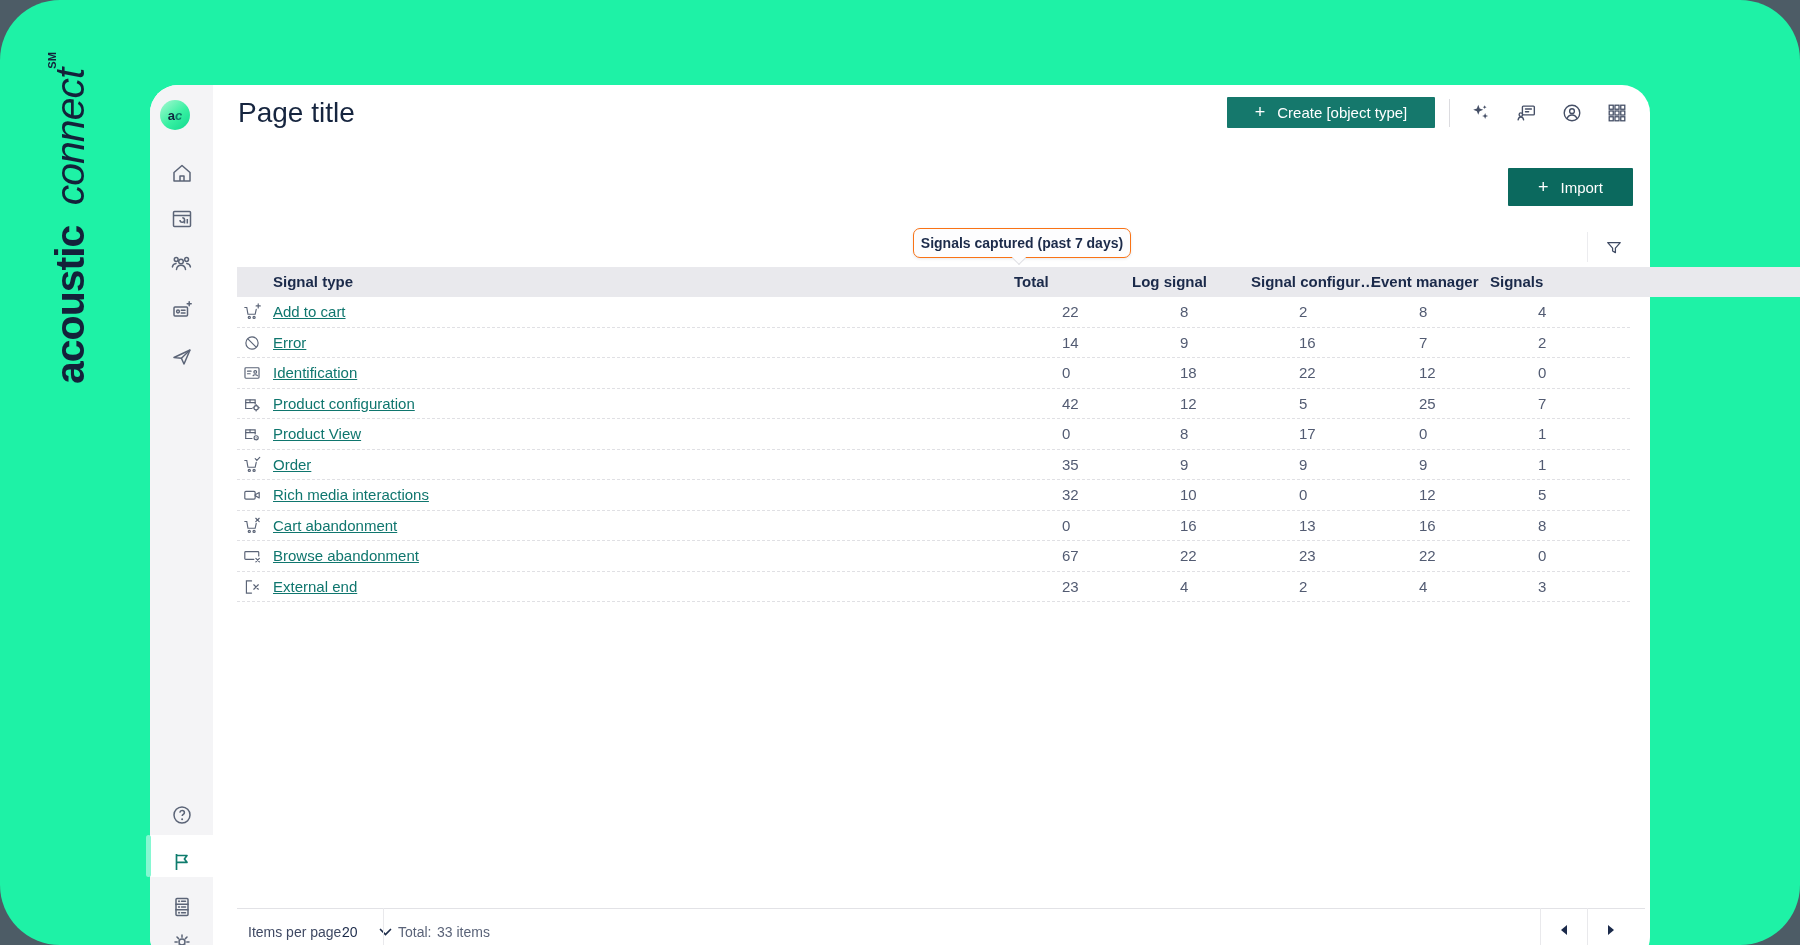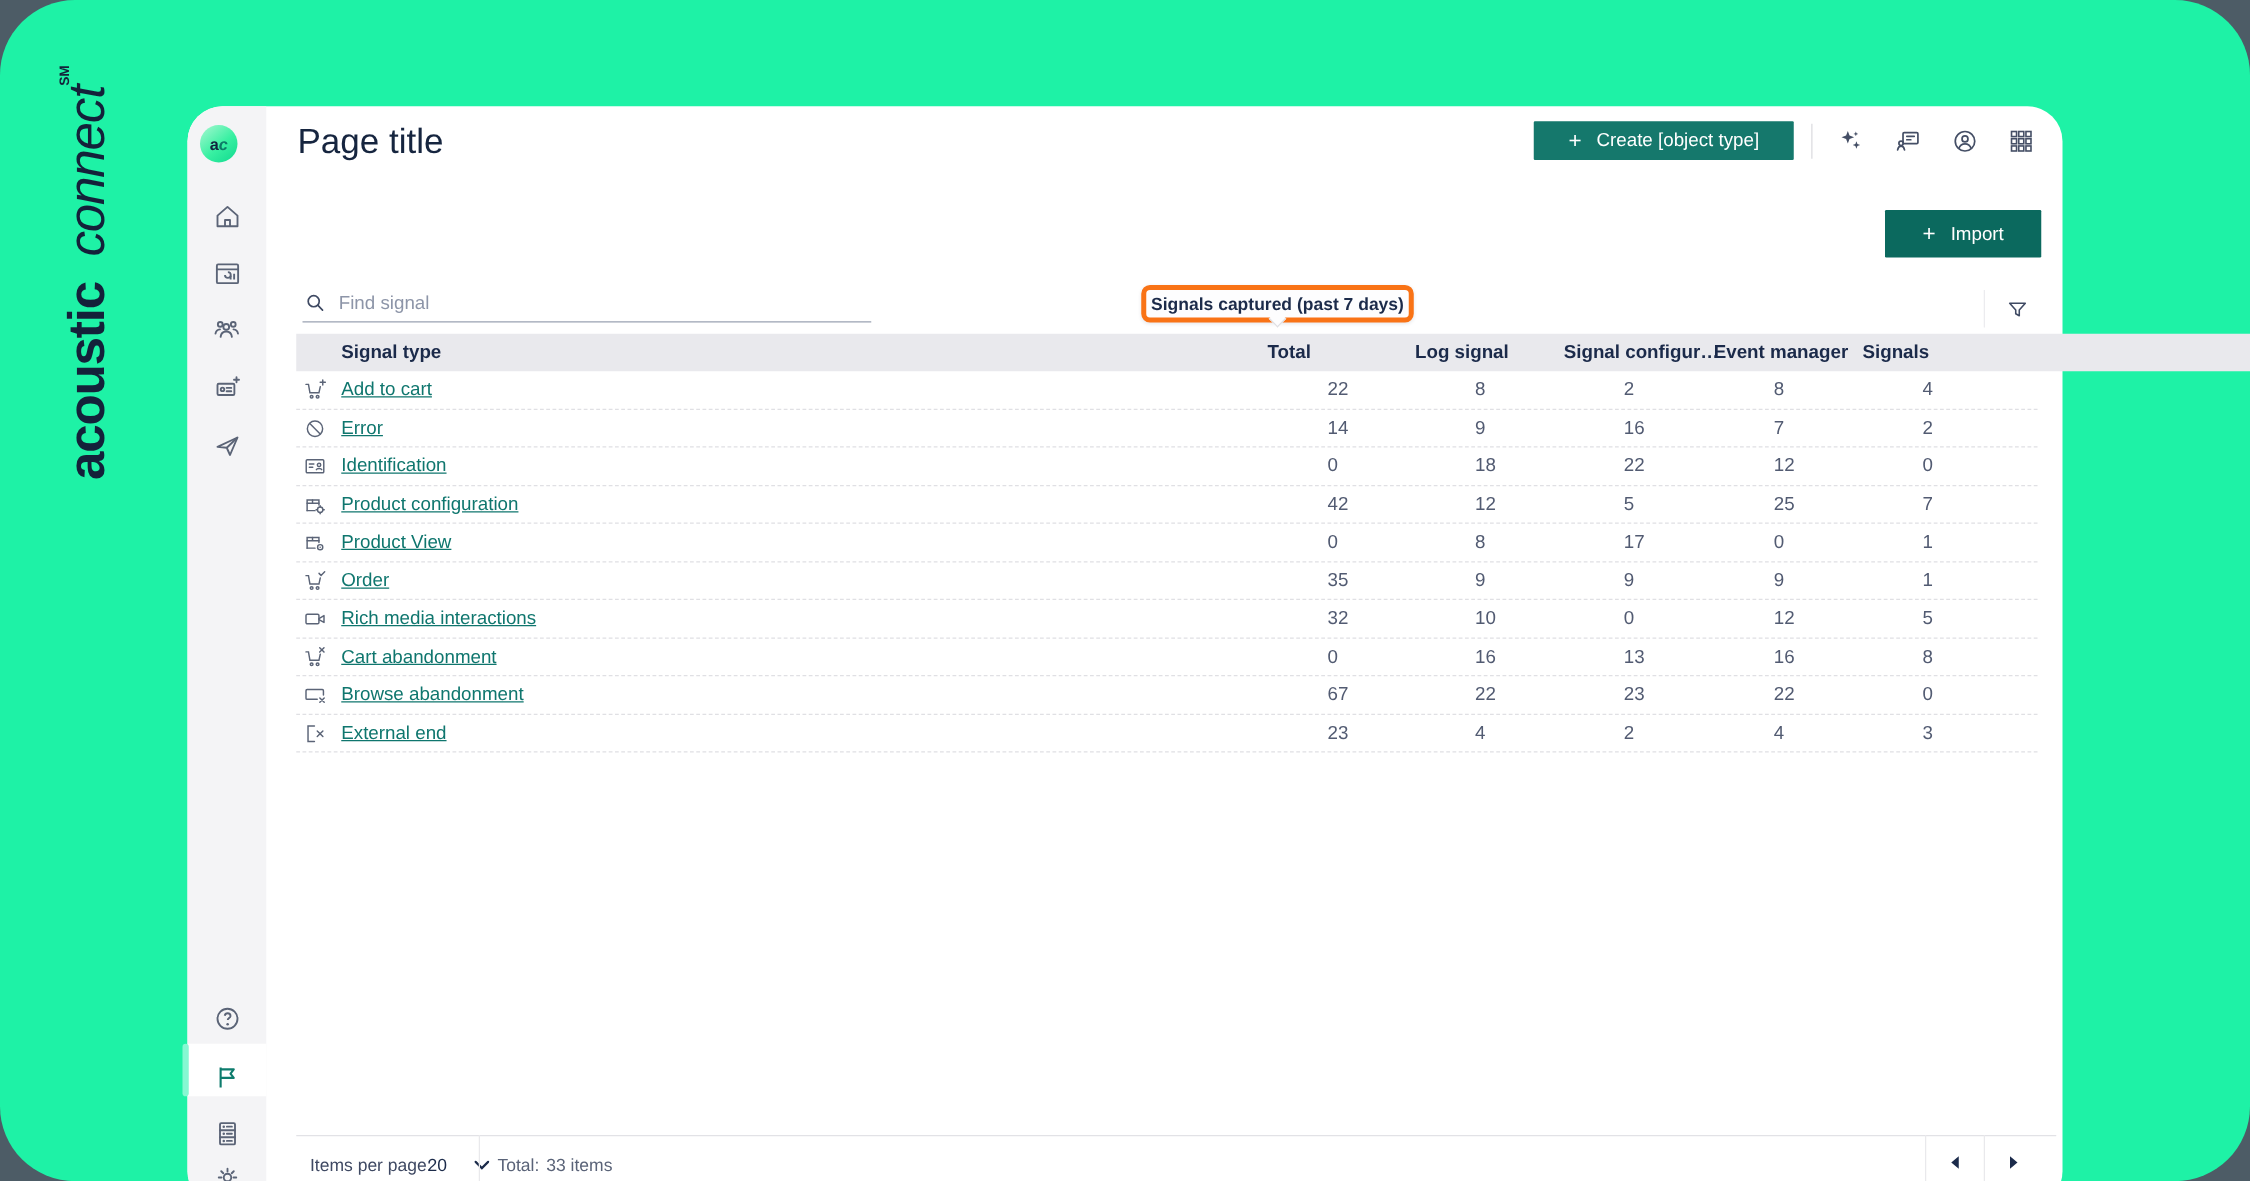--- a/index.html
+++ b/index.html
@@ -36,21 +36,21 @@
   .vdiv{position:absolute;width:1px;background:#dcdce0;}
   .hd1{left:1299px;top:14px;height:28px;}
   .hicon{position:absolute;top:17px;width:22px;height:22px;display:flex;align-items:center;justify-content:center;cursor:pointer;}
   .hicon svg{width:22px;height:22px;}
   
   .search-field{position:absolute;left:92px;top:143px;width:455px;height:30px;border-bottom:1.5px solid #9aa2b2;
                 display:flex;align-items:center;gap:8px;padding:0 2px;}
   .search-field svg{width:17px;height:17px;flex:none;}
   .search-field input{border:none;outline:none;background:transparent;font-size:15px;color:#30394f;width:100%;}
   .search-field input::placeholder{color:#8d95a8;}
-  .tooltip{position:absolute;left:763px;top:143px;width:218px;height:30px;background:#fdfdfe;border:4px solid #f97316;
+  .tooltip{position:absolute;left:763px;top:143px;width:218px;height:30px;background:#fdfdfe;border:1px solid #f97316;
            border-radius:7px;box-shadow:0 1px 3px rgba(20,30,60,.10);display:flex;align-items:center;justify-content:center;
            font-size:14px;font-weight:700;color:#1c2b4a;}
   .tooltip .caret{position:absolute;left:100px;bottom:-5.5px;width:10px;height:10px;background:#fdfdfe;
            border-right:1px solid #dfdfe3;border-bottom:1px solid #dfdfe3;transform:rotate(45deg);}
   .filter-div{left:1437px;top:147px;height:30px;background:#ececef;}
   .filter-btn{position:absolute;left:1452px;top:151px;width:24px;height:24px;cursor:pointer;display:flex;align-items:center;justify-content:center;}
   
   .thead{position:absolute;left:87px;top:182px;width:1590px;height:30px;background:#e9e9ed;}
   .thead span{position:absolute;line-height:30px;font-size:15px;font-weight:700;color:#1b2a4a;}
   .c0{left:36px;} .c1{left:777px;} .c2{left:895px;} .c3{left:1014px;} .c4{left:1134px;} .c5{left:1253px;}
@@ -203,27 +203,20 @@
             <rect x="9.8" y="16.1" width="4.4" height="4.4"></rect>
             <rect x="16.1" y="16.1" width="4.4" height="4.4"></rect>
           </svg>
       </div>
 
       <button class="btn import-btn">
         <span class="plus">+</span>
         <span>Import</span>
       </button>
 
-      <div class="search-field">
-        <svg viewBox="0 0 20 20" fill="none" stroke="#3f4a63" stroke-width="1.6" stroke-linecap="round">
-            <circle cx="8.2" cy="8.2" r="5.2"></circle>
-            <path d="M12.2 12.2l4.3 4.3"></path>
-          </svg>
-        <input type="text" placeholder="Find signal" style="">
-      </div>
 
       <div class="tooltip">
         <span>Signals captured (past 7 days)</span>
         <span class="caret"></span>
       </div>
 
       <div class="vdiv filter-div"></div>
       <div class="filter-btn">
         <svg viewBox="0 0 24 24" fill="none" stroke="#3f4a63" stroke-width="1.5" stroke-linejoin="round" width="20" height="20">
             <path d="M4.5 5.5h15l-5.8 6.6v5.4l-3.4-1.9v-3.5z"></path>

